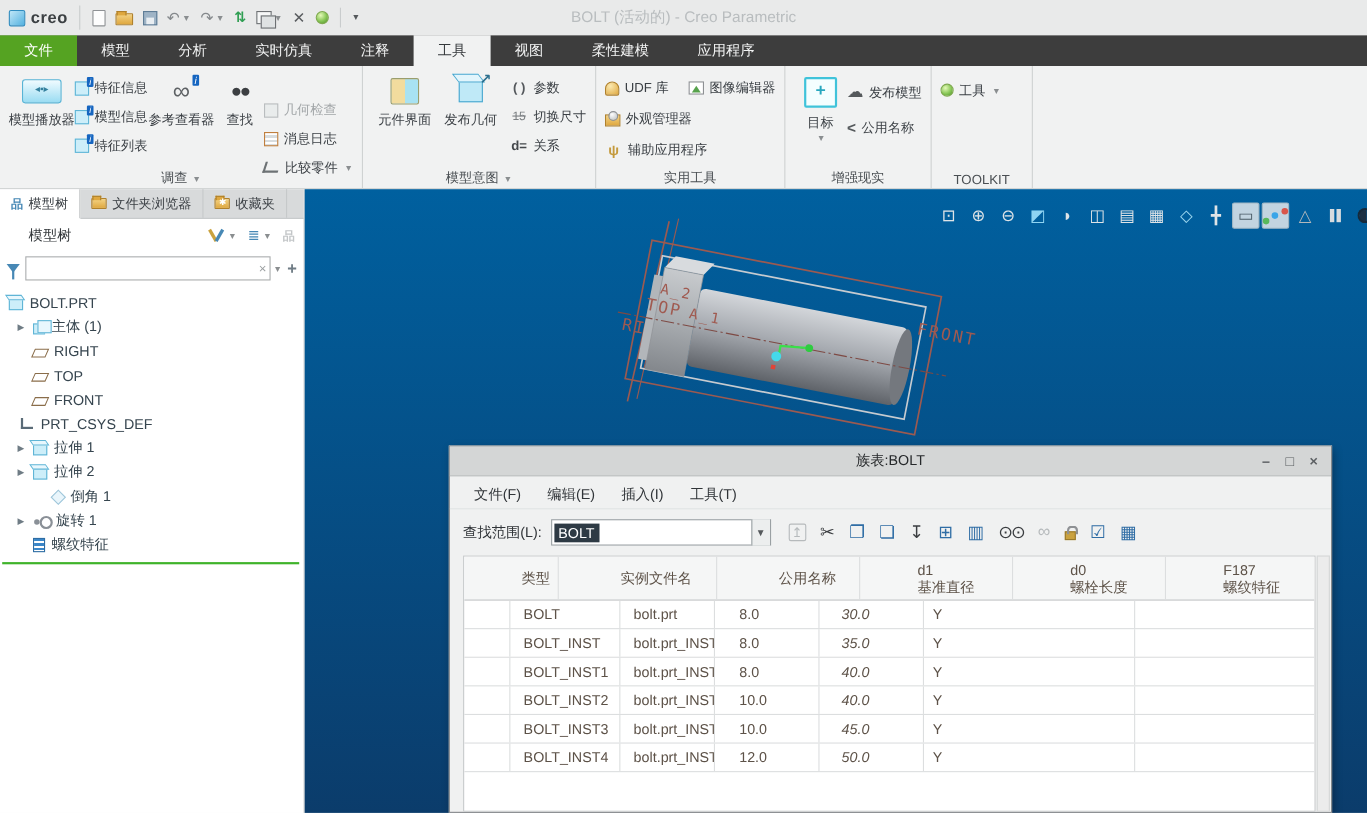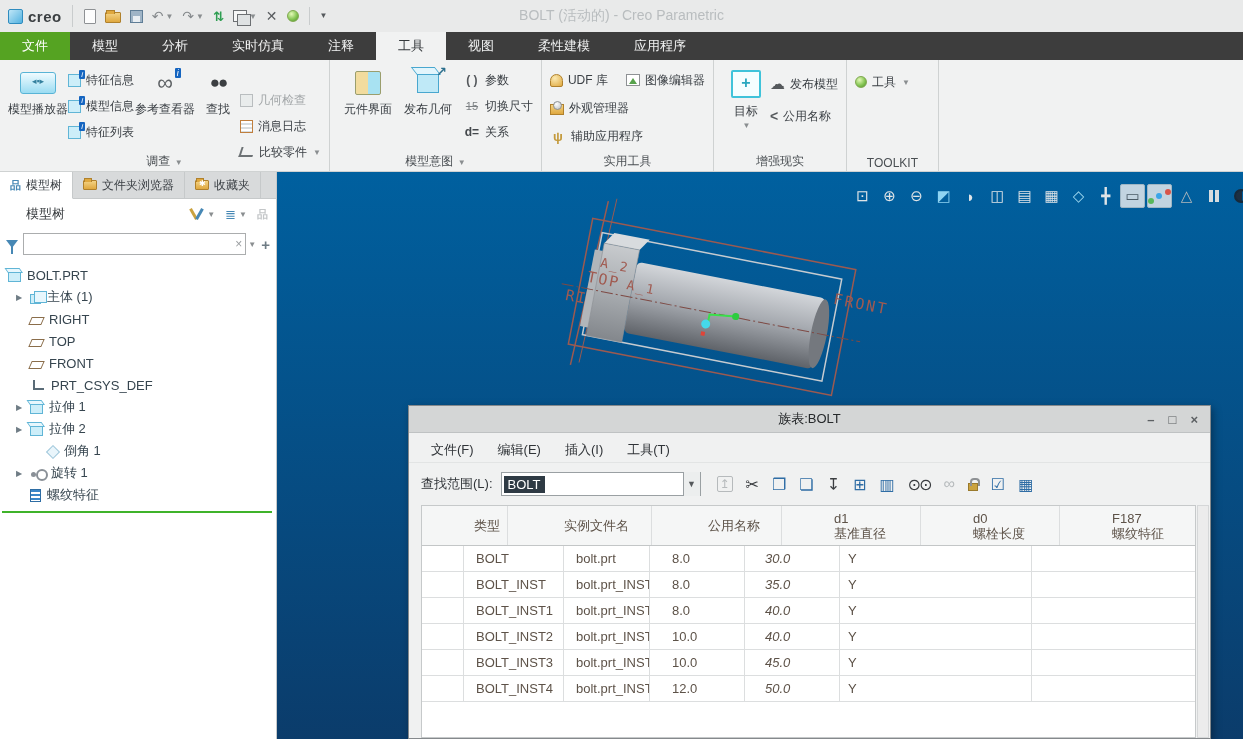--- a/index.html
+++ b/index.html
@@ -429,21 +429,21 @@
           <div class="titem" style="padding-left: 14px;">
             <span class="arrow"></span>
             <span class="ti ti-plane"></span>
             <span>TOP</span>
           </div>
           <div class="titem" style="padding-left: 14px;">
             <span class="arrow"></span>
             <span class="ti ti-plane"></span>
             <span>FRONT</span>
           </div>
-          <div class="titem" style="padding-left: 14px;">
+          <div class="titem" style="">
             <span class="arrow"></span>
             <span class="ti ti-csys"></span>
             <span>PRT_CSYS_DEF</span>
           </div>
           <div class="titem" style="padding-left: 14px;">
             <span class="arrow">▶</span>
             <span class="ti ti-extrude"></span>
             <span>拉伸 1</span>
           </div>
           <div class="titem" style="padding-left: 14px;">

